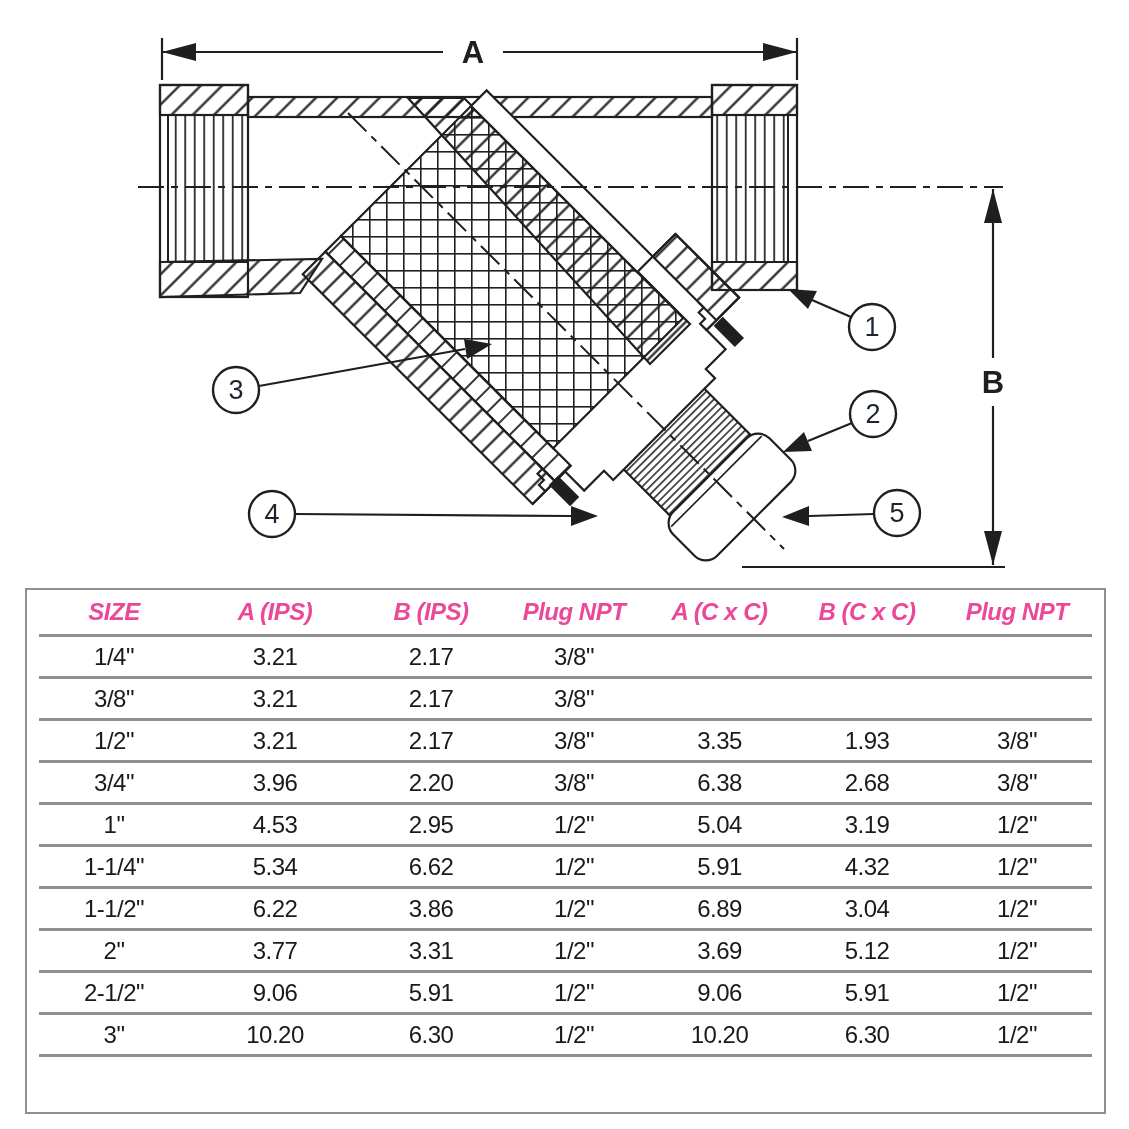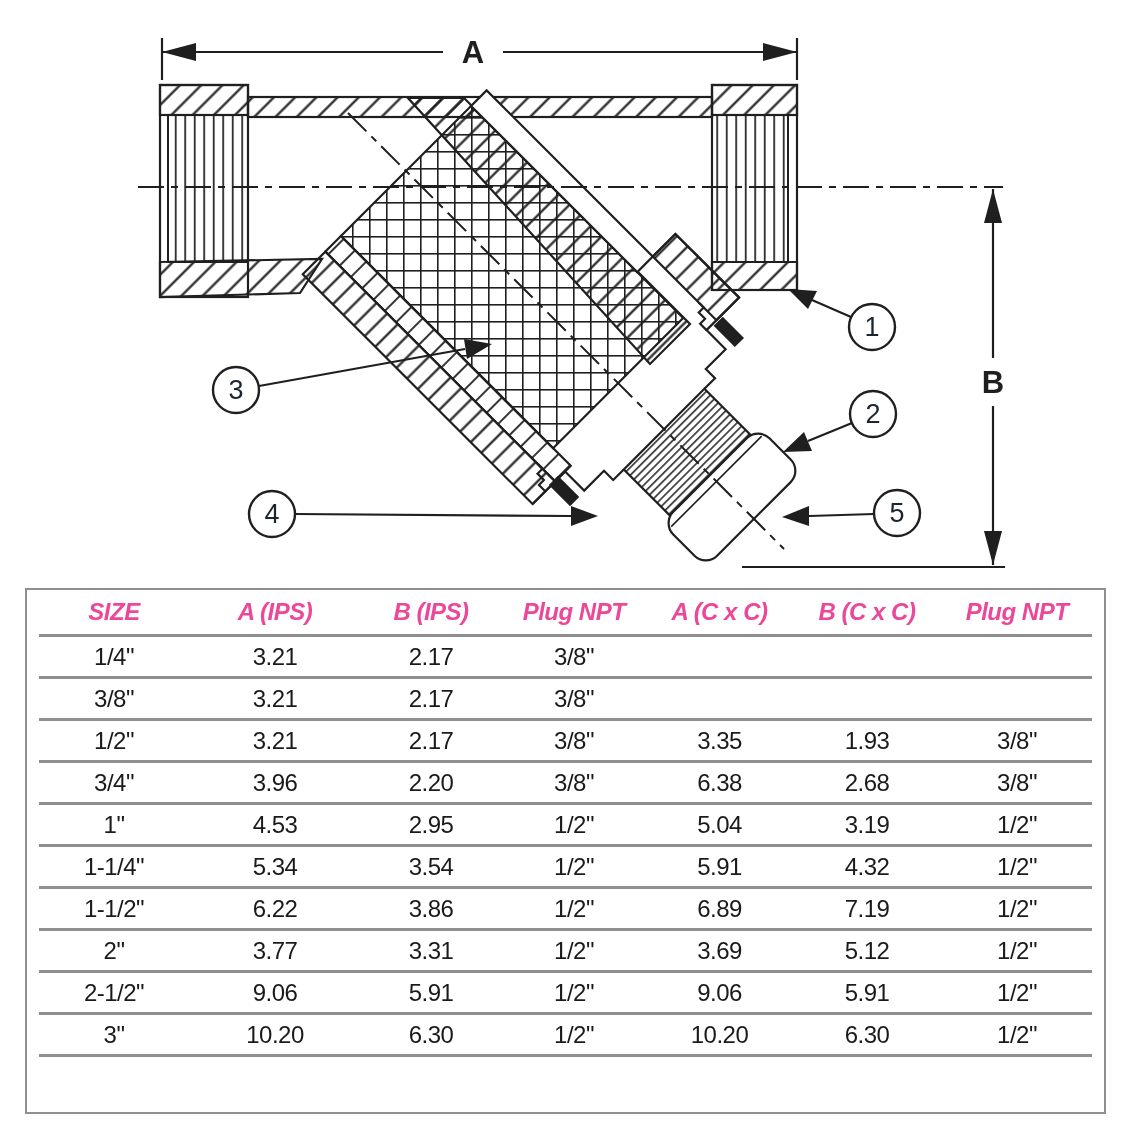--- a/index.html
+++ b/index.html
@@ -206,33 +206,33 @@
             <div class="td">4.53</div>
             <div class="td">2.95</div>
             <div class="td">1/2"</div>
             <div class="td">5.04</div>
             <div class="td">3.19</div>
             <div class="td">1/2"</div>
           </div>
           <div class="tr">
             <div class="td">1-1/4"</div>
             <div class="td">5.34</div>
-            <div class="td">3.54</div>
+            <div class="td">6.62</div>
             <div class="td">1/2"</div>
             <div class="td">5.91</div>
             <div class="td">4.32</div>
             <div class="td">1/2"</div>
           </div>
           <div class="tr">
             <div class="td">1-1/2"</div>
             <div class="td">6.22</div>
             <div class="td">3.86</div>
             <div class="td">1/2"</div>
             <div class="td">6.89</div>
-            <div class="td">7.19</div>
+            <div class="td">3.04</div>
             <div class="td">1/2"</div>
           </div>
           <div class="tr">
             <div class="td">2"</div>
             <div class="td">3.77</div>
             <div class="td">3.31</div>
             <div class="td">1/2"</div>
             <div class="td">3.69</div>
             <div class="td">5.12</div>
             <div class="td">1/2"</div>

